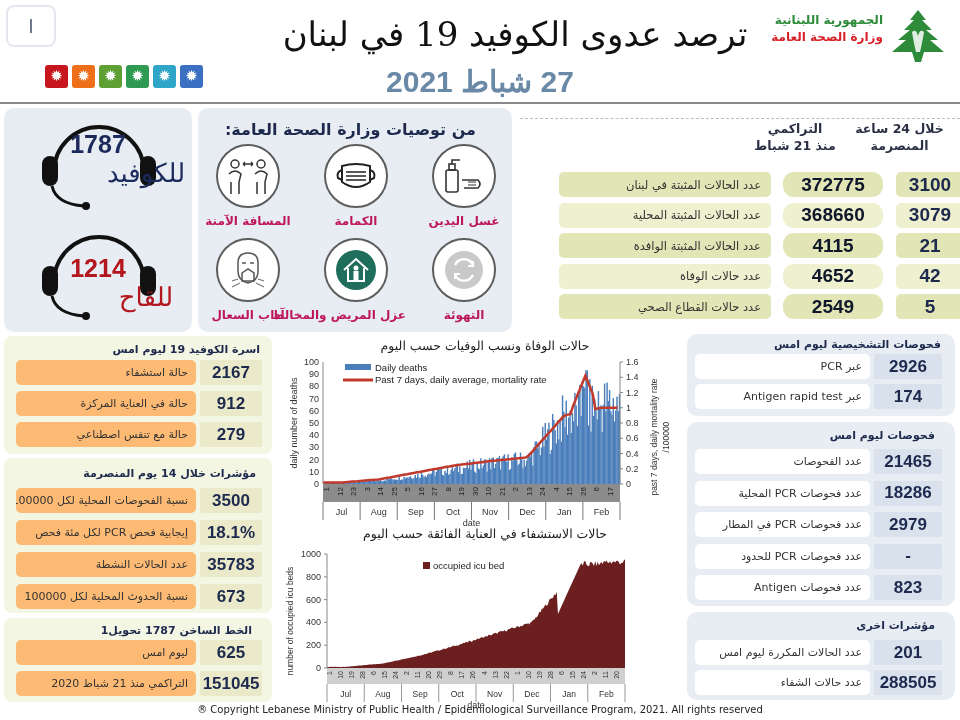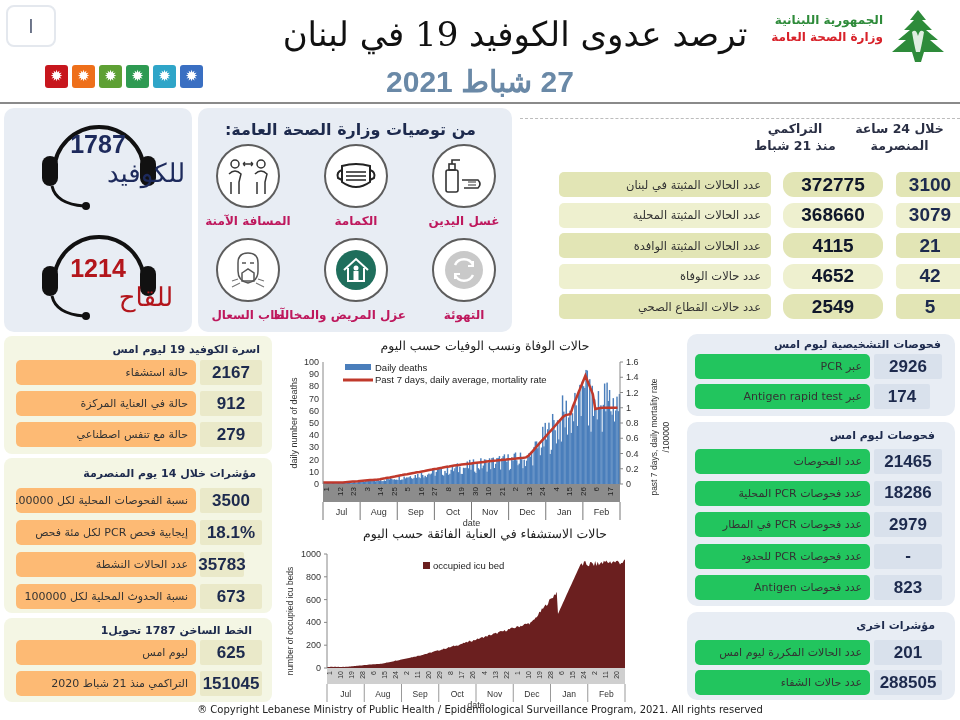--- a/index.html
+++ b/index.html
@@ -40,21 +40,21 @@
   .scell.cum { left: 224px; width: 100px; font-family: "Liberation Sans", sans-serif; font-weight: bold; font-size: 19px; color: #0f172a; border-radius: 11px; }
   .scell.day { left: 337px; width: 68px; font-family: "Liberation Sans", sans-serif; font-weight: bold; font-size: 19px; color: #1d2a4d; }
   .c-dark { background: #e2e5b5; } .c-light { background: #eef0cf; }
 
   
   .box-title { position: absolute; direction: rtl; font-weight: bold; font-size: 11px; color: #1d2a4d; }
   .brow { position: absolute; height: 25px; }
   .bval { position: absolute; top: 0; height: 25px; border-radius: 2px; display: flex; align-items: center; justify-content: center; font-family: "Liberation Sans", sans-serif; font-weight: bold; font-size: 17px; color: #1d2a4d; }
   .blbl { position: absolute; top: 0; height: 25px; border-radius: 5px; display: flex; align-items: center; justify-content: flex-start; padding-right: 8px; direction: rtl; font-size: 11px; color: #333; white-space: nowrap; overflow: hidden; }
   .yv { background: #eae9c9; } .yl { background: #fdba74; }
-  .bv { background: #d9e1ec; } .bl { background: #22c55e; }
+  .bv { background: #d9e1ec; } .bl { background: #ffffff; }
 
   
   .chart-title { position: absolute; direction: rtl; font-family: "DejaVu Serif", serif; font-size: 12.5px; color: #222; text-align: center; }
   svg text { font-family: "Liberation Sans", sans-serif; }
 
   #footer { left: 0; top: 704px; width: 960px; text-align: center; font-family: "DejaVu Sans", sans-serif; font-size: 10px; color: #222; }
 </style>
 </head>
 <body>
 
@@ -238,21 +238,21 @@
   <div id="ind-rows">
       <div class="brow" style="left: 0px; top: 30px; width: 268px;">
         <div class="bval yv" style="left: 196px; width: 62px;">3500</div>
         <div class="blbl yl" style="left: 12px; width: 180px;">نسبة الفحوصات المحلية لكل 100000</div>
       </div>
       <div class="brow" style="left: 0px; top: 62px; width: 268px;">
         <div class="bval yv" style="left: 196px; width: 62px;">18.1%</div>
         <div class="blbl yl" style="left: 12px; width: 180px;">إيجابية فحص PCR لكل مئة فحص</div>
       </div>
       <div class="brow" style="left: 0px; top: 94px; width: 268px;">
-        <div class="bval yv" style="left: 196px; width: 44px;">35783</div>
+        <div class="bval yv" style="left: 196px; width: 62px;">35783</div>
         <div class="blbl yl" style="left: 12px; width: 180px;">عدد الحالات النشطة</div>
       </div>
       <div class="brow" style="left: 0px; top: 126px; width: 268px;">
         <div class="bval yv" style="left: 196px; width: 62px;">673</div>
         <div class="blbl yl" style="left: 12px; width: 180px;">نسبة الحدوث المحلية لكل 100000</div>
       </div>
     </div>
 </div>
 <div class="abs panel-y" style="left:4px; top:618px; width:268px; height:84px">
   <div class="box-title" style="right:20px; top:6px">الخط الساخن 1787 تحويل1</div>
@@ -269,21 +269,21 @@
 </div>
 
 <div class="abs panel" style="left:687px; top:334px; width:268px; height:82px">
   <div class="box-title" style="right:14px; top:4px">فحوصات التشخيصية ليوم امس</div>
   <div id="diag-rows">
       <div class="brow" style="left: 0px; top: 20px; width: 268px;">
         <div class="bval bv" style="left: 187px; width: 68px;">2926</div>
         <div class="blbl bl" style="left: 8px; width: 175px;">عبر PCR</div>
       </div>
       <div class="brow" style="left: 0px; top: 50px; width: 268px;">
-        <div class="bval bv" style="left: 187px; width: 56px;">174</div>
+        <div class="bval bv" style="left: 187px; width: 68px;">174</div>
         <div class="blbl bl" style="left: 8px; width: 175px;">عبر Antigen rapid test</div>
       </div>
     </div>
 </div>
 <div class="abs panel" style="left:687px; top:422px; width:268px; height:184px">
   <div class="box-title" style="right:20px; top:7px">فحوصات ليوم امس</div>
   <div id="test-rows">
       <div class="brow" style="left: 0px; top: 27px; width: 268px;">
         <div class="bval bv" style="left: 187px; width: 68px;">21465</div>
         <div class="blbl bl" style="left: 8px; width: 175px;">عدد الفحوصات</div>

